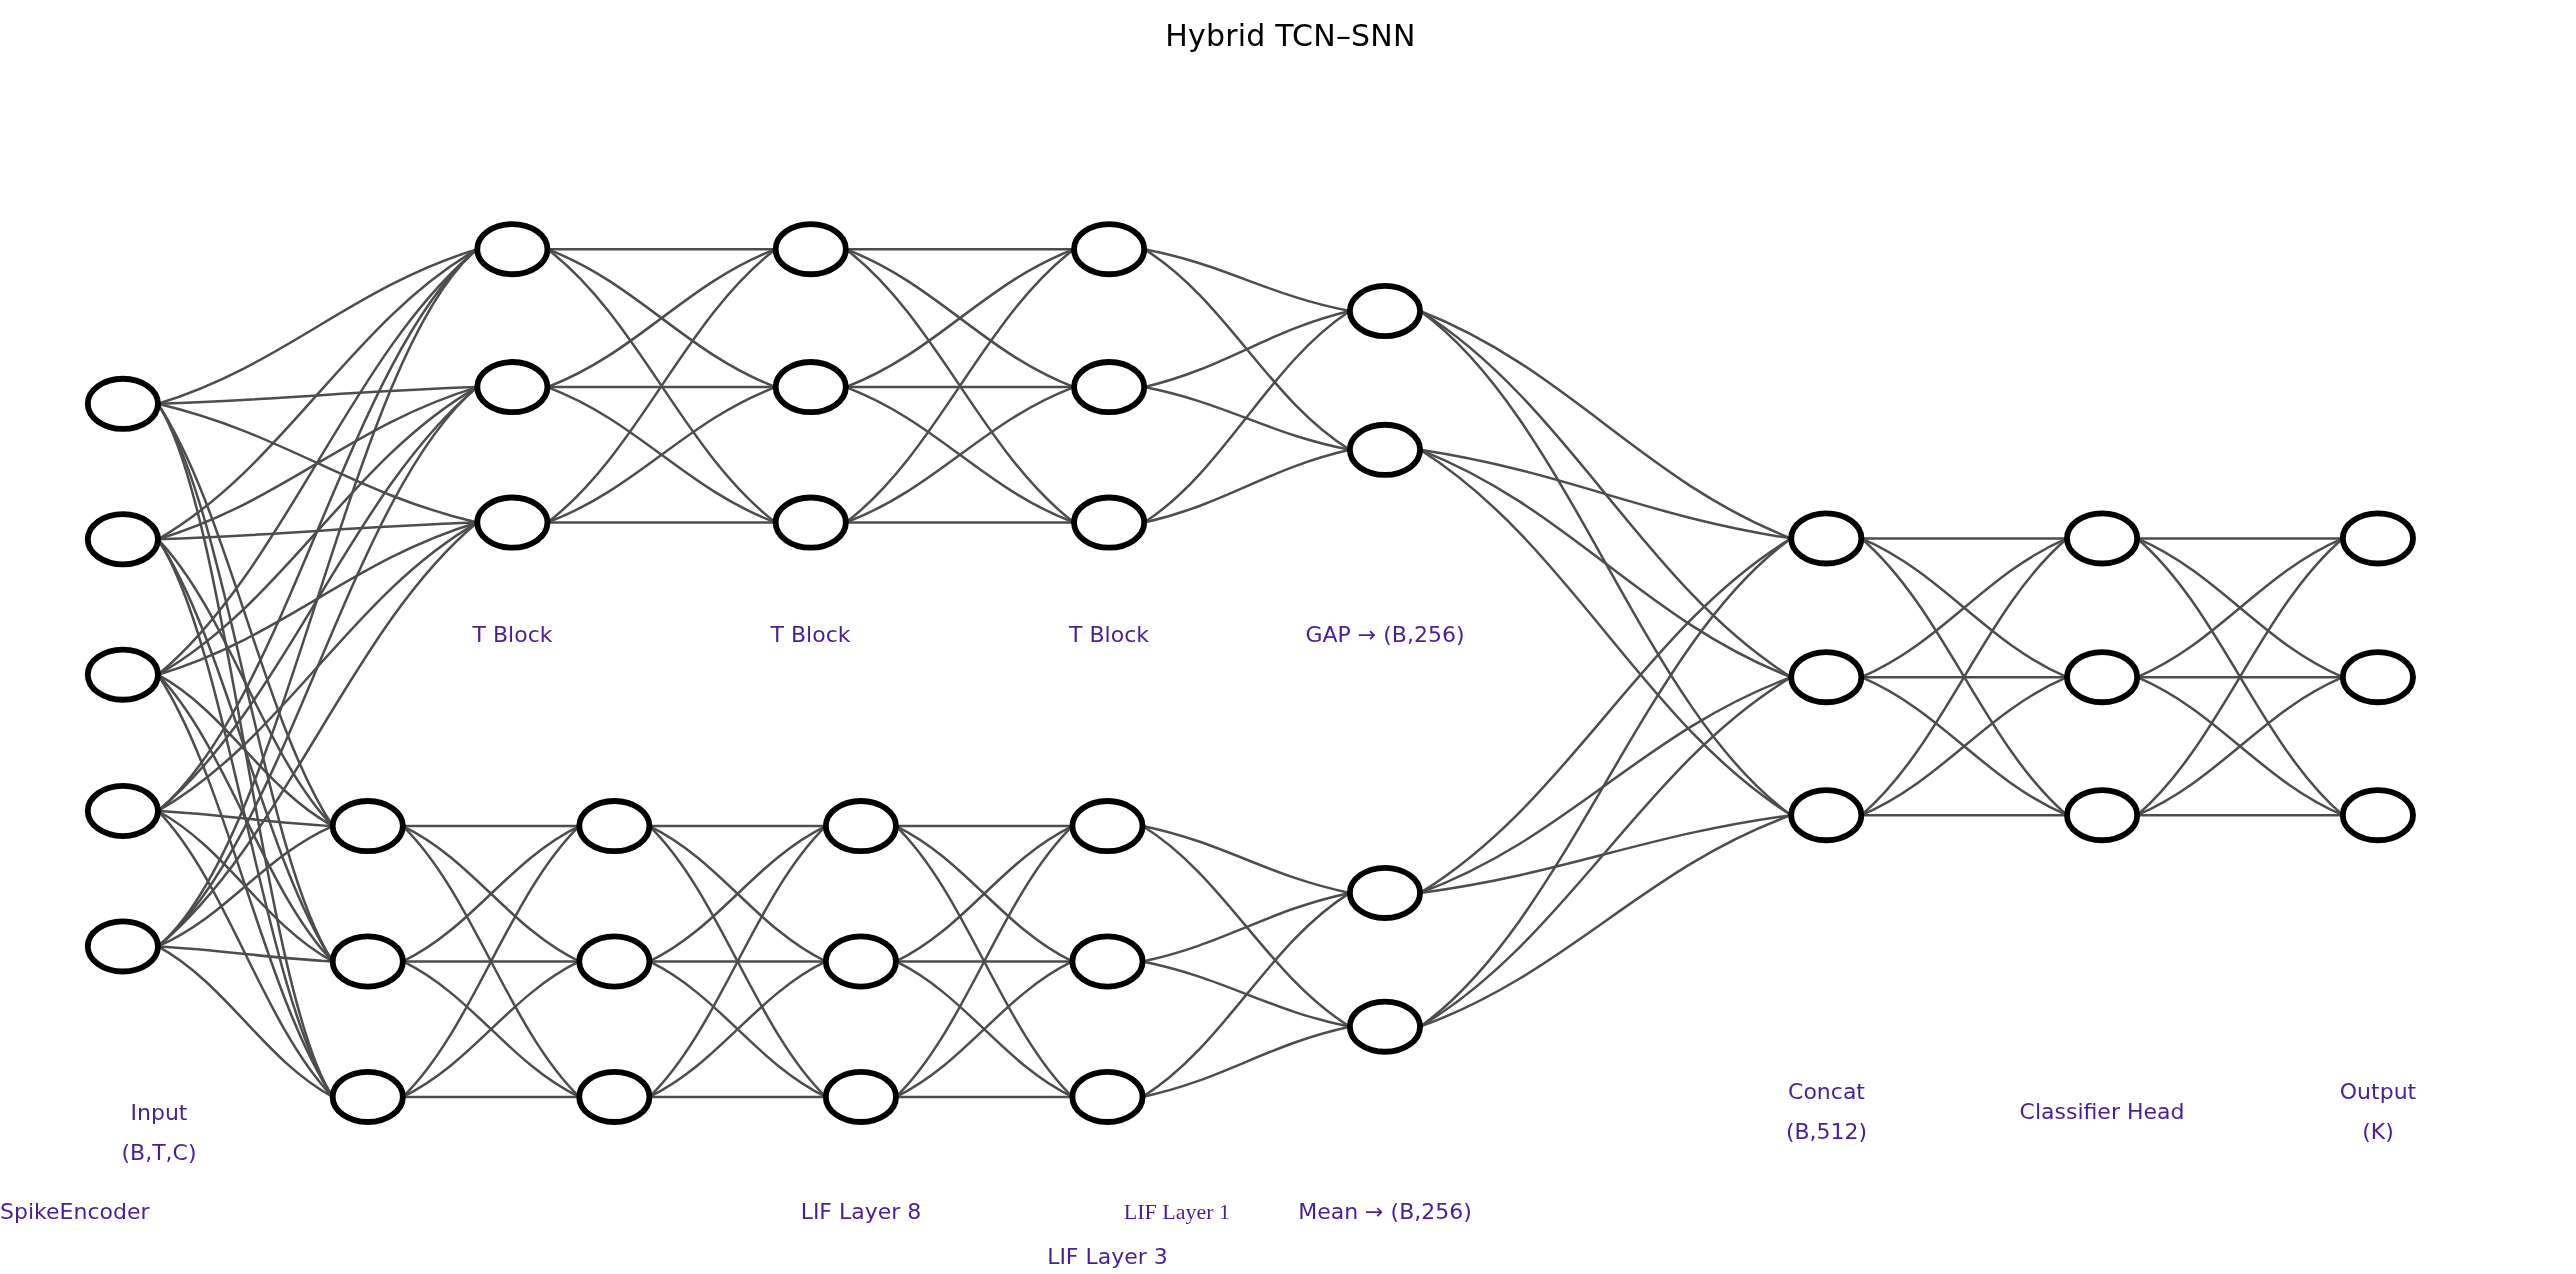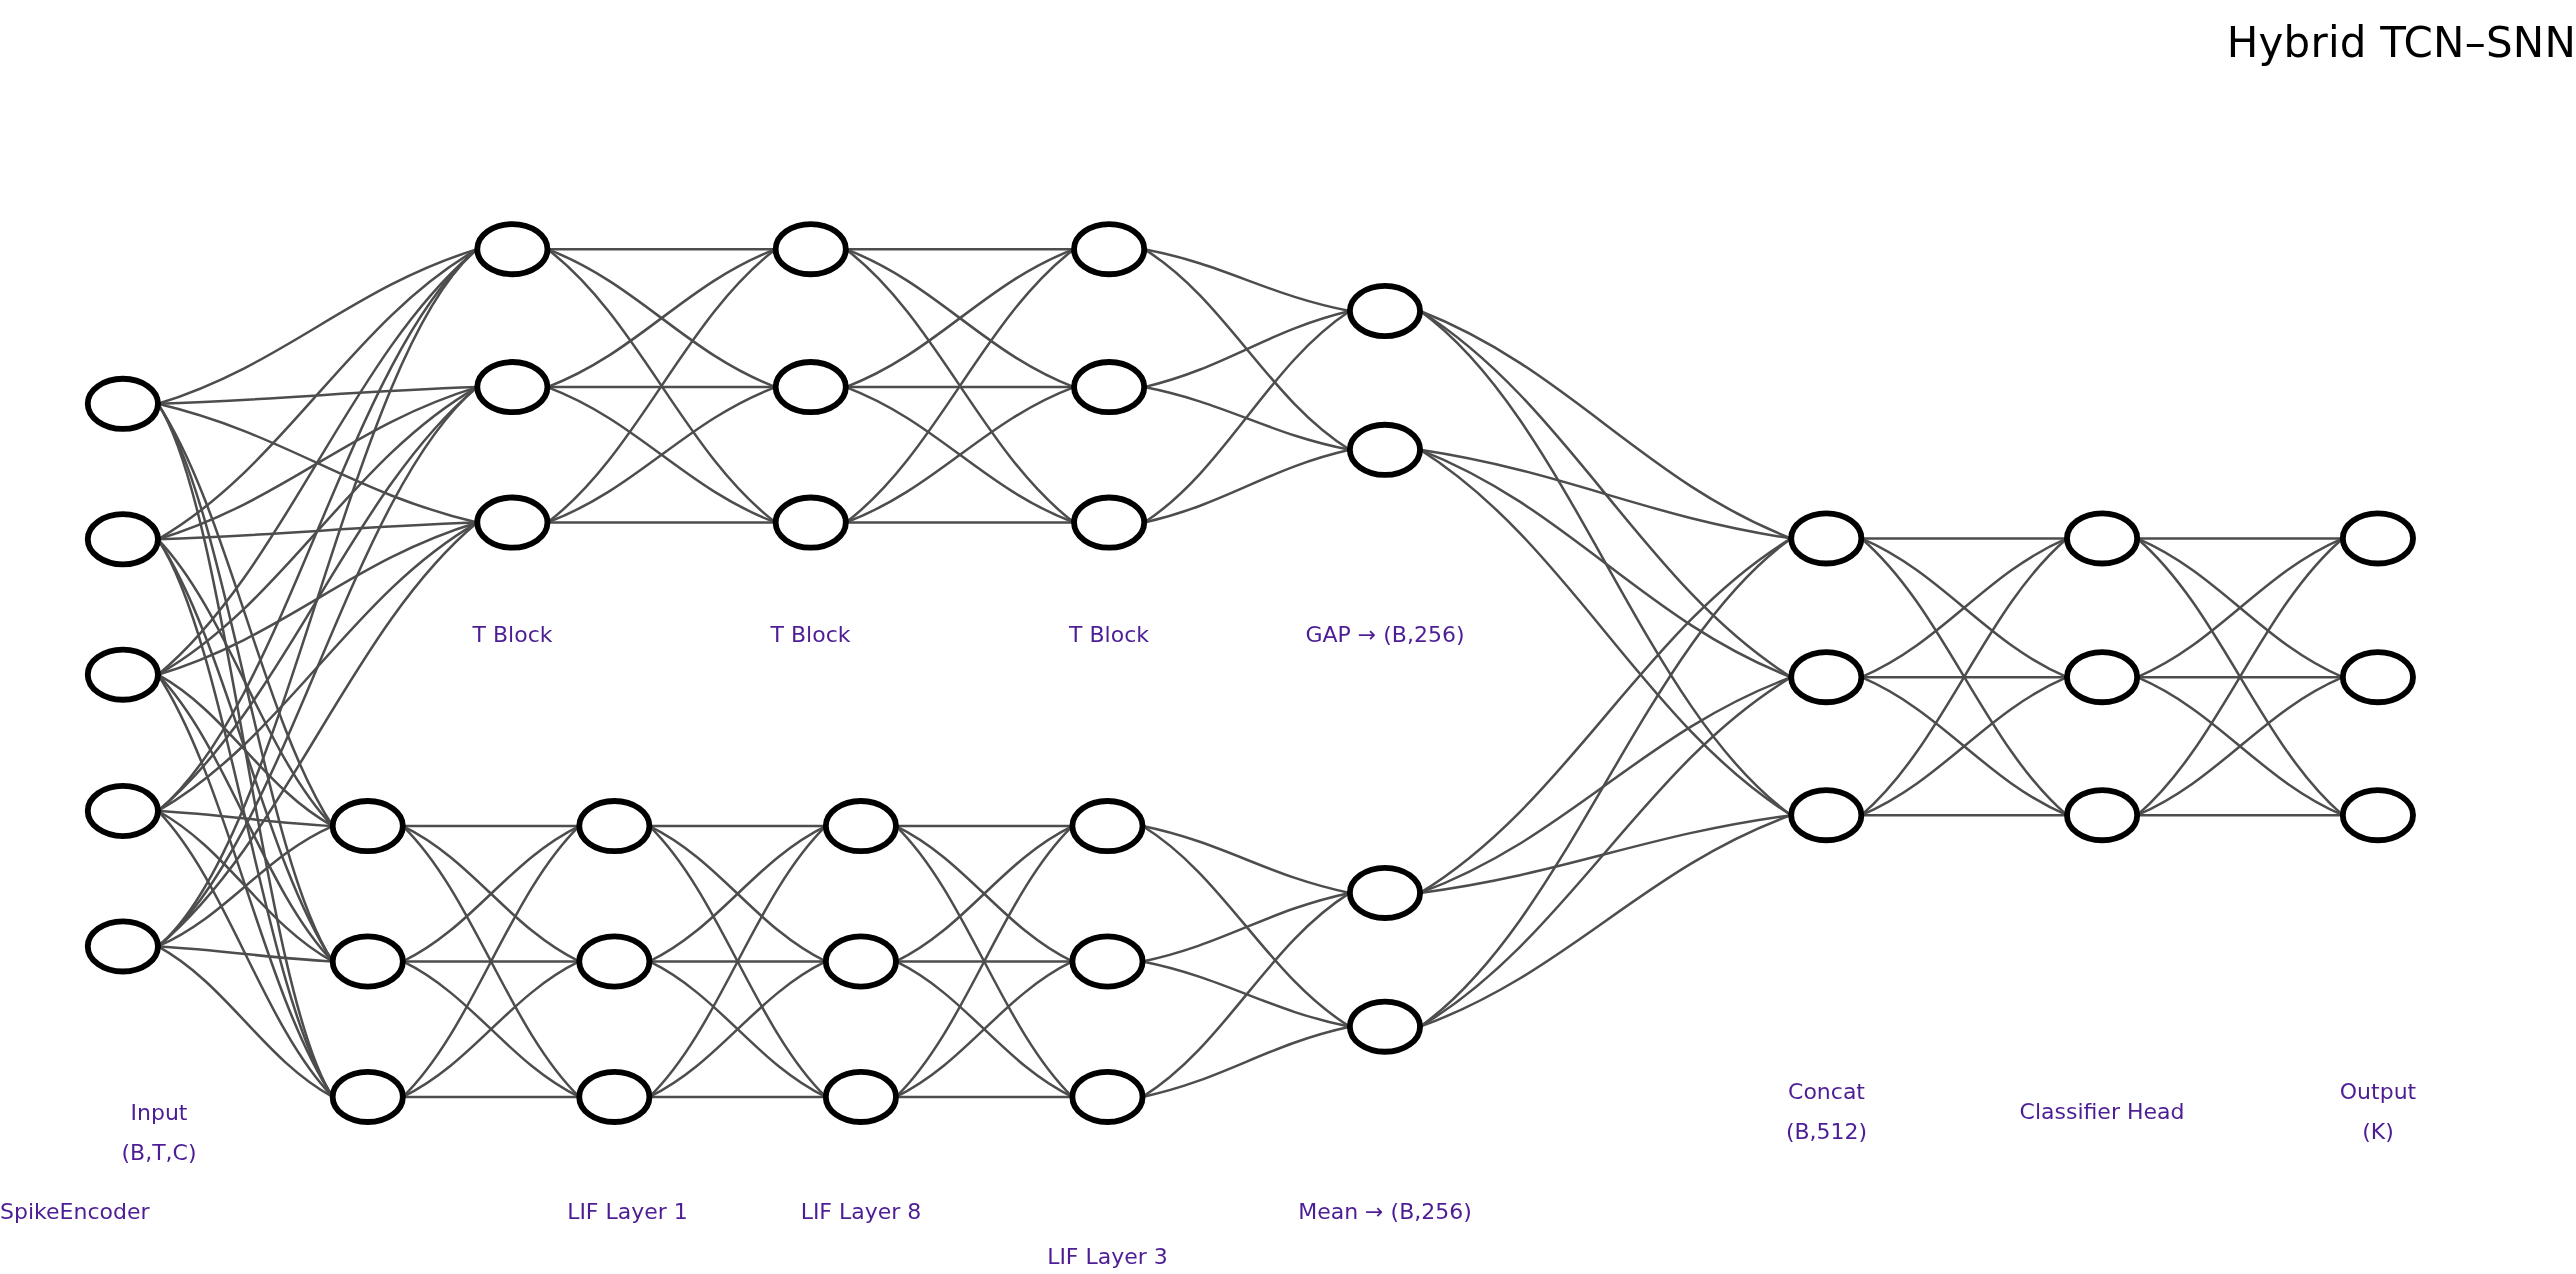--- a/index.html
+++ b/index.html
@@ -2,22 +2,22 @@
 <html style="font-size:13.4px"><head>
 <meta charset="utf-8">
 <style>
   html,body{margin:0;padding:0;background:#ffffff;}
   body{width:2576px;height:1275px;overflow:hidden;
        font-family:"DejaVu Sans","Liberation Sans",sans-serif;}
   #stage{position:relative;width:2576px;height:1275px;background:#fff;}
   #net{position:absolute;inset:0;width:2576px;height:1275px;}
   .lbl{position:absolute;color:#4c1d95;font-size:22px;line-height:40px;
        white-space:pre;text-align:center;font-family:"DejaVu Sans","Liberation Sans",sans-serif;}
-  #title{position:absolute;left:5px;right:0;top:18.4px;text-align:right;
-         font-size:42px;color:#000;letter-spacing:0.2px;
+  #title{position:absolute;left:5px;right:0;top:18.4px;text-align:center;
+         font-size:30px;color:#000;letter-spacing:0.2px;
          font-family:"DejaVu Sans","Liberation Sans",sans-serif;}
 </style>
 </head>
 <body>
 
 <div id="stage">
 
   <div id="title">Hybrid TCN–SNN</div>
 
   <svg id="net" viewBox="0 0 3082 1525" preserveAspectRatio="none" xmlns="http://www.w3.org/2000/svg">
@@ -183,21 +183,21 @@
       </g>
   </svg>
 
   <div class="lbl" style="left: 0px; width: 246px; text-align: center; top: 1133px; transform: translateY(-50%); padding-left: 36px;">Input
 (B,T,C)</div>
   <div class="lbl" style="left: 0px; width: 1025px; text-align: center; top: 635px; transform: translateY(-50%);">T Block</div>
   <div class="lbl" style="left: 0px; width: 1621px; text-align: center; top: 635px; transform: translateY(-50%);">T Block</div>
   <div class="lbl" style="left: 0px; width: 2218px; text-align: center; top: 635px; transform: translateY(-50%);">T Block</div>
   <div class="lbl" style="left: 0px; width: 2770px; text-align: center; top: 635px; transform: translateY(-50%);">GAP → (B,256)</div>
   <div class="lbl" style="left: 0px; width: 736px; text-align: left; top: 1212px; transform: translateY(-50%);">SpikeEncoder</div>
-  <div class="lbl" style="left: 13px; width: 1229px; text-align: center; top: 1212px; transform: translateY(-50%);">LIF Layer 1</div>
+  <div class="lbl" style="left: 1px; width: 1229px; text-align: right; top: 1212px; transform: translateY(-50%); font-family: Liberation Serif, serif;">LIF Layer 1</div>
   <div class="lbl" style="left: 0px; width: 1722px; text-align: center; top: 1212px; transform: translateY(-50%);">LIF Layer 8</div>
   <div class="lbl" style="left: 0px; width: 2215px; text-align: center; top: 1212px; transform: translateY(-50%); margin-top: 45px;">LIF Layer 3</div>
   <div class="lbl" style="left: 0px; width: 2770px; text-align: center; top: 1212px; transform: translateY(-50%);">Mean → (B,256)</div>
   <div class="lbl" style="left: 0px; width: 3653px; text-align: center; top: 1112px; transform: translateY(-50%);">Concat
 (B,512)</div>
   <div class="lbl" style="left: 0px; width: 4204px; text-align: center; top: 1112px; transform: translateY(-50%);">Classifier Head</div>
   <div class="lbl" style="left: 0px; width: 4756px; text-align: center; top: 1112px; transform: translateY(-50%);">Output
 (K)</div>
 
 </div>

